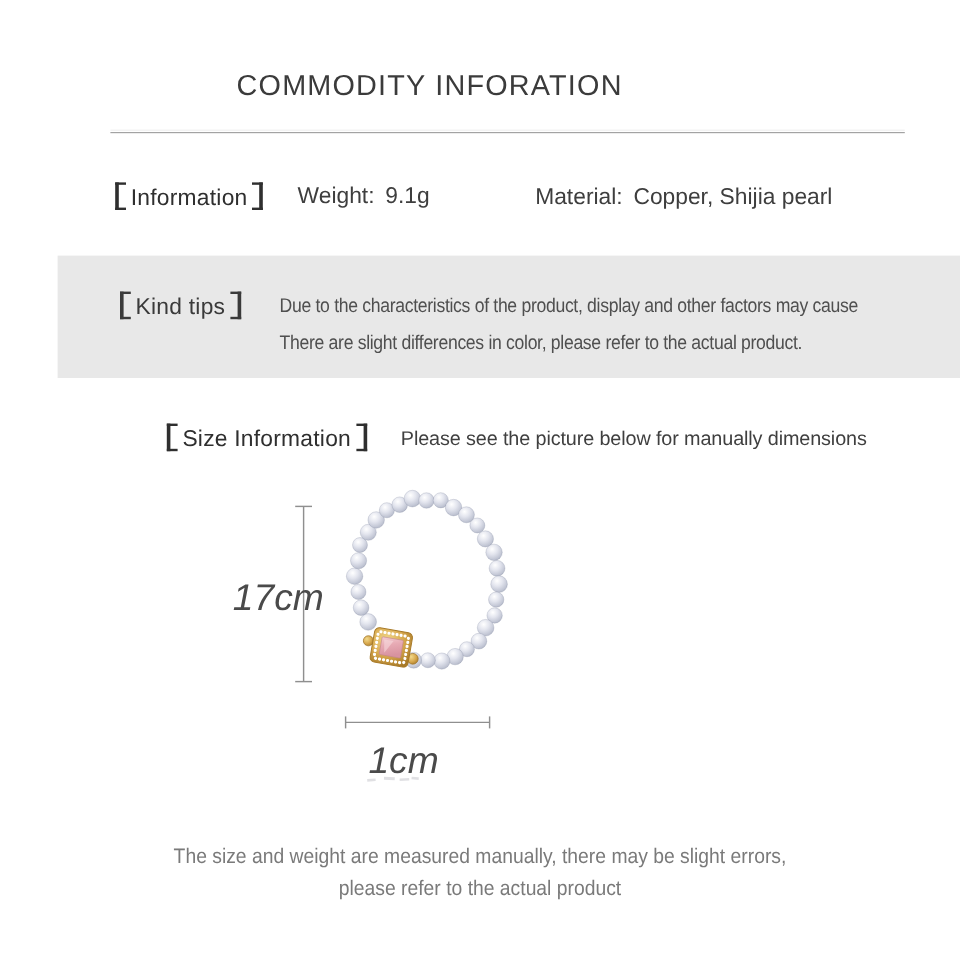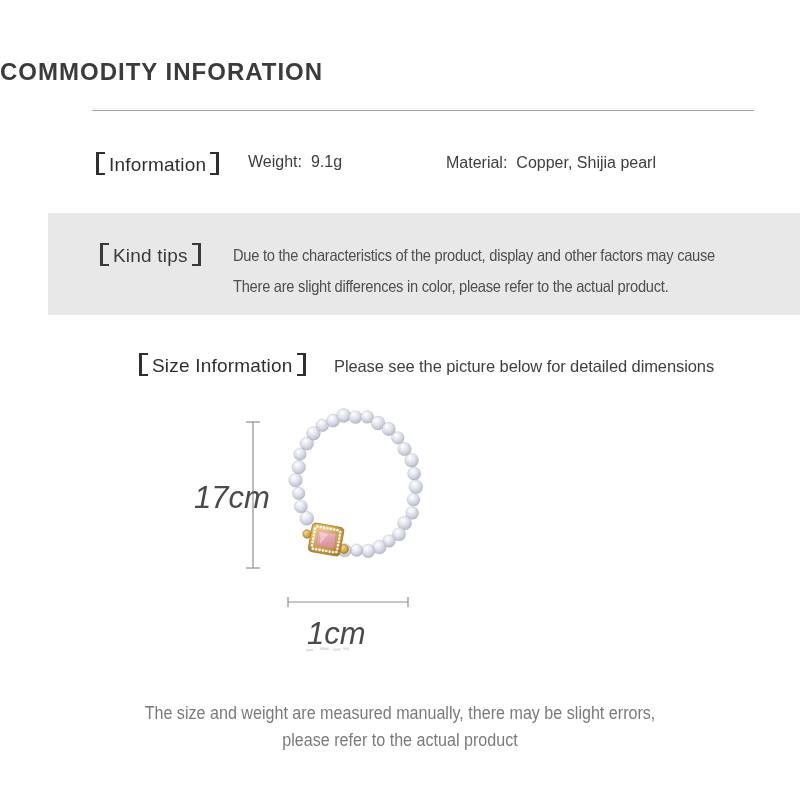--- a/index.html
+++ b/index.html
@@ -5,38 +5,38 @@
   html,body{margin:0;padding:0;}
   body{
     width:800px;height:800px;position:relative;background:#ffffff;
     font-family:"Liberation Sans","DejaVu Sans",sans-serif;
     color:#3c3c3c;overflow:hidden;
   }
   .abs{position:absolute;}
 
   
   .page-title{
-    top:58px;left:0;width:716px;
-    font-size:24px;letter-spacing:1px;color:#3b3b3b;font-weight:700;
+    top:58px;left:0;width:716px;text-align:center;
+    font-size:24px;letter-spacing:1px;color:#3b3b3b;font-weight:400;
   }
   .divider{
     top:110px;left:92px;width:662px;height:1px;background:#a3a3a3;
     box-shadow:0 -2px 0 rgba(0,0,0,0.06);
   }
 
   
   .bk{display:inline-block;width:6px;height:19px;vertical-align:-4px;}
   .bk-l{border-left:3px solid currentColor;border-top:2.5px solid currentColor;border-bottom:2.5px solid currentColor;margin-right:4px;}
   .bk-r{border-right:3px solid currentColor;border-top:2.5px solid currentColor;border-bottom:2.5px solid currentColor;margin-left:4px;}
   .blabel{font-size:19px;color:#2f2f2f;font-weight:500;letter-spacing:.2px;white-space:nowrap;}
 
   
   .info-row{top:152px;left:0;width:764px;height:26px;}
   .info-label{left:96px;top:0;}
-  .kv{font-size:16px;color:#3e3e3e;white-space:nowrap;}
+  .kv{font-size:19px;color:#3e3e3e;white-space:nowrap;}
   .kv .v{margin-left:9px;}
   .weight-group{left:248px;top:1px;}
   .material-group{left:446px;top:2px;text-align:center;}
 
   
   .tips-box{top:213px;left:48px;width:778px;height:102px;background:#e8e8e8;}
   .tips-label{left:52px;top:30px;color:#3a3a3a;}
   .tips-text{
     left:185px;top:27px;width:520px;
     font-size:16.5px;line-height:31px;color:#4f4f4f;letter-spacing:-.3px;
@@ -86,21 +86,21 @@
   <div class="abs tips-text">
     <div>Due to the characteristics of the product, display and other factors may cause</div>
     <div>There are slight differences in color, please refer to the actual product.</div>
   </div>
 </div>
 
 <div class="abs size-row">
   <div class="abs size-label blabel" aria-label="【Size Information】">
     <span class="bk bk-l"></span><span>Size Information</span><span class="bk bk-r"></span>
   </div>
-  <div class="abs size-desc">Please see the picture below for detailed dimensions</div>
+  <div class="abs size-desc">Please see the picture below for manually dimensions</div>
 </div>
 
 <svg class="abs figure-svg" width="280" height="290" viewBox="0 0 280 290">
   <defs>
     <radialGradient id="pearlGrad" cx="38%" cy="30%" r="78%">
       <stop offset="0%" stop-color="#ffffff"></stop>
       <stop offset="42%" stop-color="#e3e5ee"></stop>
       <stop offset="78%" stop-color="#c4c8d6"></stop>
       <stop offset="100%" stop-color="#aeb3c4"></stop>
     </radialGradient>

